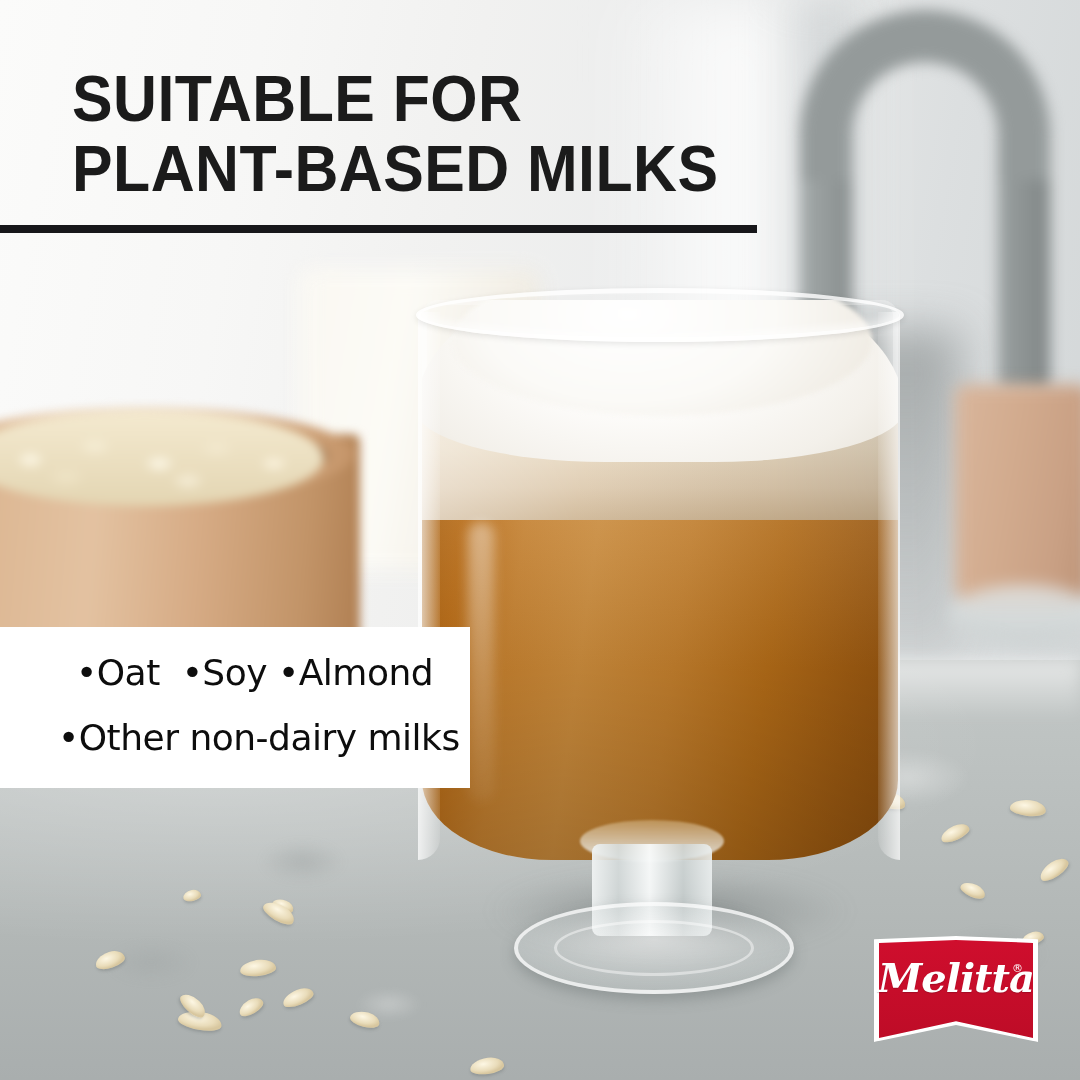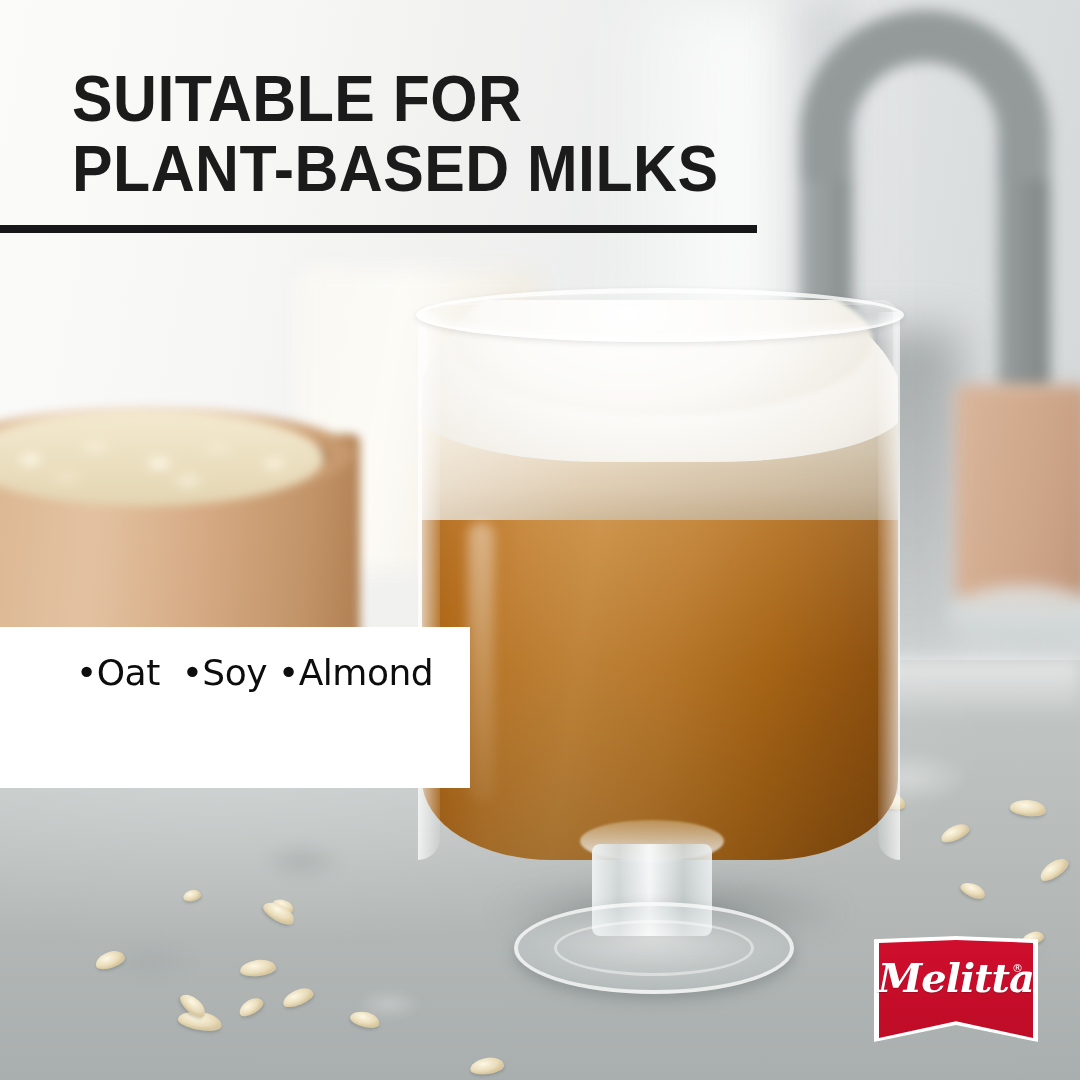--- a/index.html
+++ b/index.html
@@ -397,20 +397,21 @@
     </div>
   </div>
 
   <div class="headline">SUITABLE FOR
 PLANT-BASED MILKS</div>
 
   <div class="rule"></div>
 
   <div class="bullets"></div>
   <div class="b-line b-line1">•Oat  •Soy •Almond</div>
+  <div class="b-line b-line2">•Other non-dairy milks</div>
 
   <div class="logo">
     <div class="logo-frame"></div>
     <div class="logo-field"></div>
     <div class="logo-word">Melitta</div>
     <div class="logo-reg">®</div>
   </div>
 
 </div>
 

